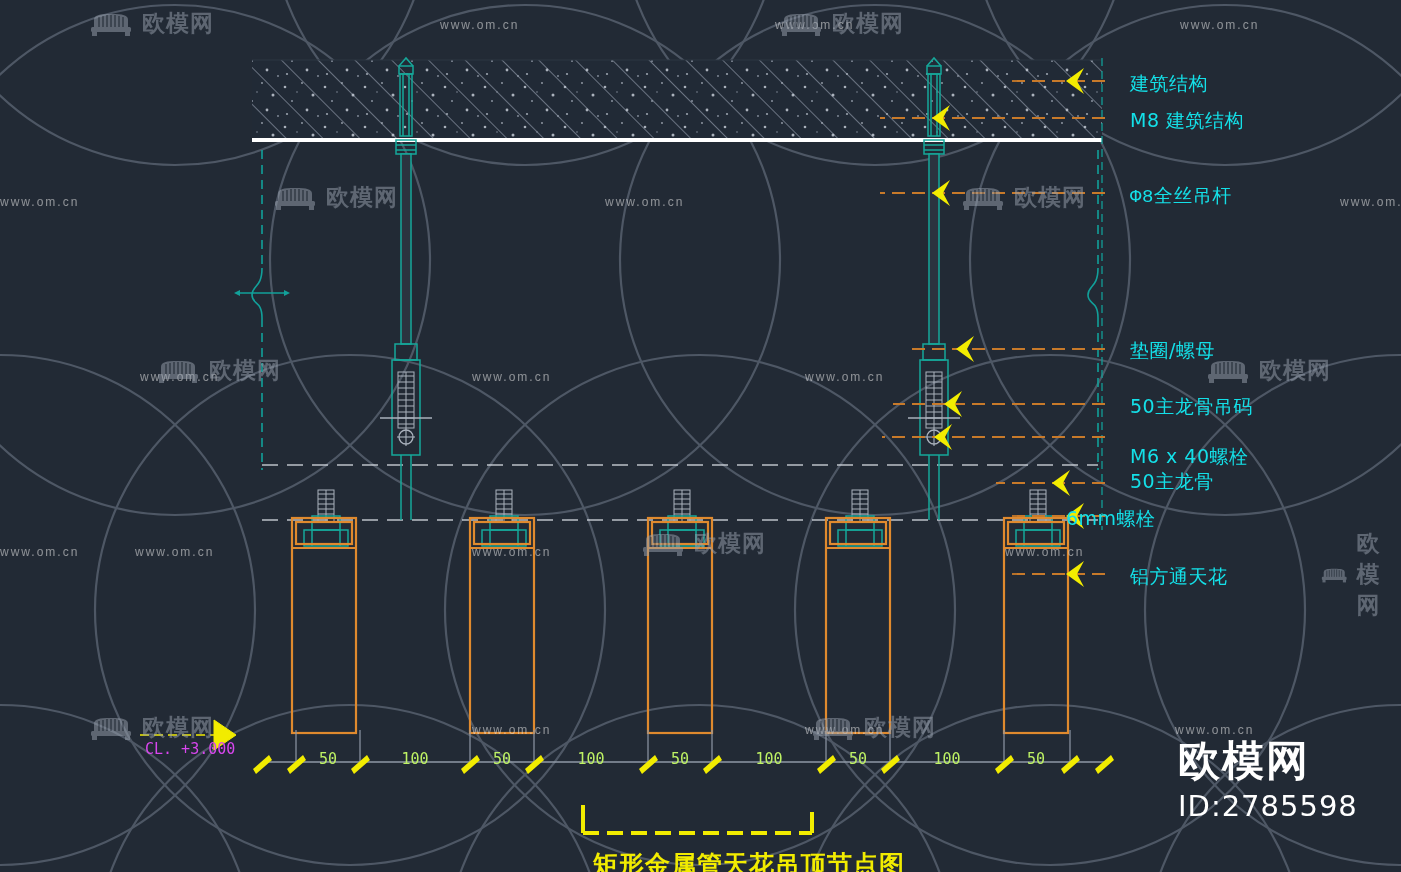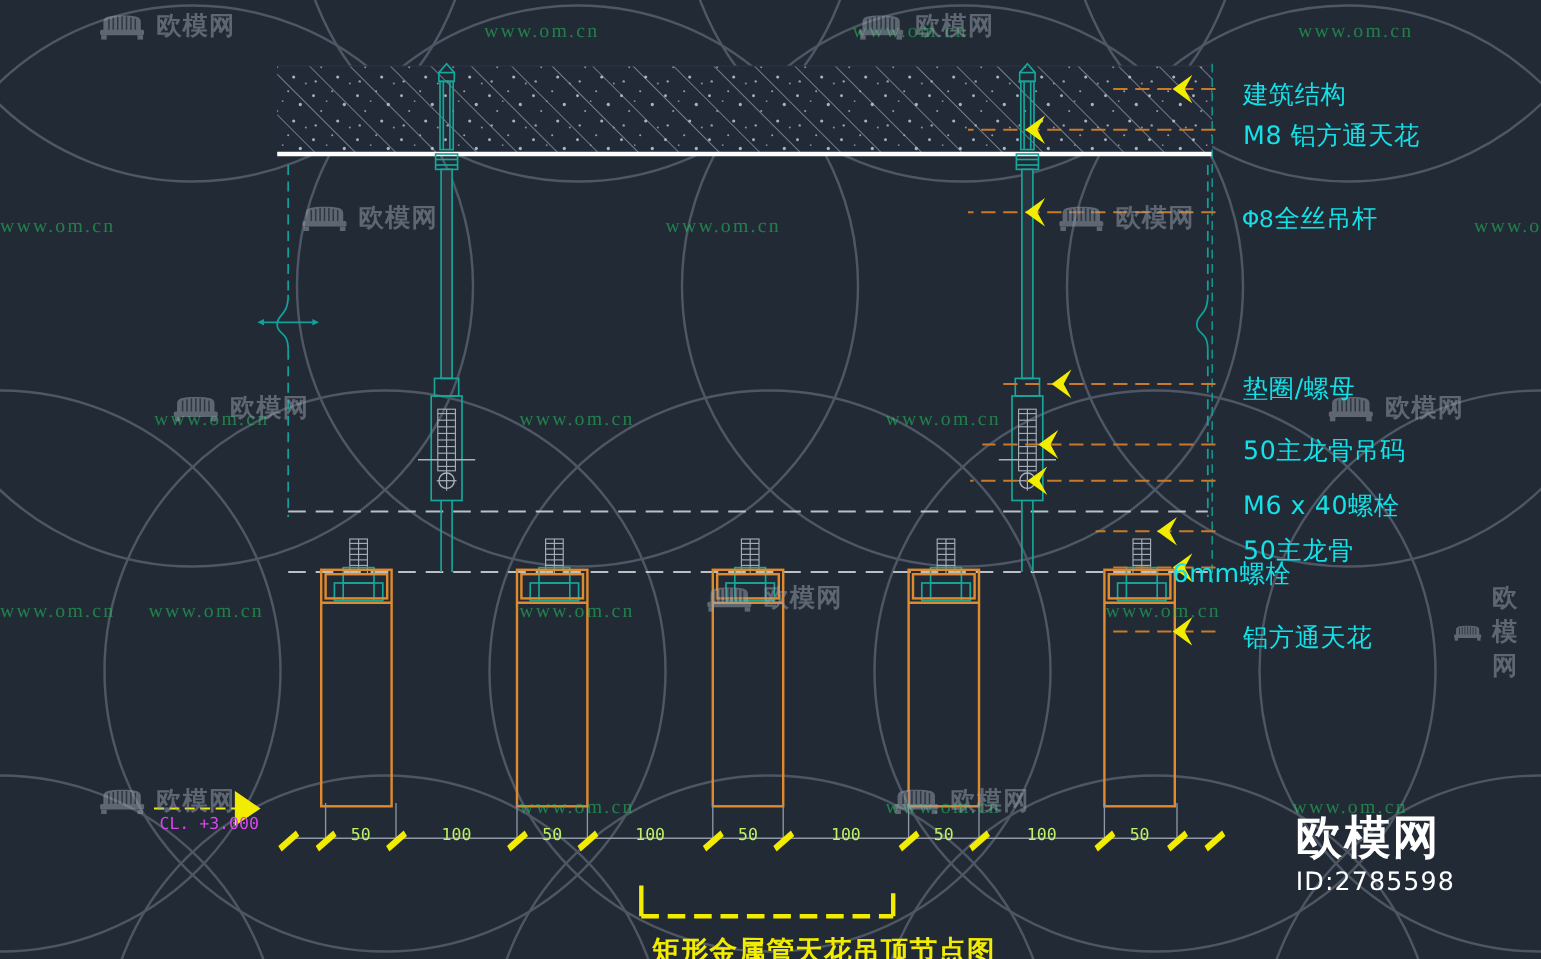--- a/index.html
+++ b/index.html
@@ -1,40 +1,40 @@
 <!DOCTYPE html>
 <html><head>
 <meta charset="utf-8">
 <style>
   html,body{margin:0;padding:0;background:#1e252f;}
   body{width:1401px;height:872px;overflow:hidden;position:relative;
        font-family:"Liberation Sans","DejaVu Sans",sans-serif;}
   .stage{position:absolute;inset:0;background:#222a35;overflow:hidden;}
   .layer{position:absolute;inset:0;}
   svg{display:block;}
-  .wm{position:absolute;color:#22c55e;opacity:.55;white-space:nowrap;
-      font-family:Liberation Serif, serif;
-      letter-spacing:2px;font-size:18px;pointer-events:none;}
+  .wm{position:absolute;color:#e5e5e5;opacity:.55;white-space:nowrap;
+      font-family:Liberation Sans, sans-serif;
+      letter-spacing:2px;font-size:12px;pointer-events:none;}
   .wm-logo{position:absolute;display:flex;align-items:center;gap:8px;
       opacity:.5;pointer-events:none;}
   .wm-logo .txt{color:#9aa3b0;font-size:23px;font-weight:bold;
       font-family:"DejaVu Sans","Liberation Sans",sans-serif;letter-spacing:1px;}
-  .anno{position:absolute;color:#14e0e8;font-size:23px;white-space:nowrap;
+  .anno{position:absolute;color:#14e0e8;font-size:19px;white-space:nowrap;
       font-family:"DejaVu Sans","Liberation Sans",sans-serif;letter-spacing:.5px;}
   .dimtxt{position:absolute;color:#bef264;font-size:15px;
       font-family:"DejaVu Sans Mono","Liberation Mono",monospace;}
   .title{position:absolute;color:#f2ec00;font-size:25px;font-weight:bold;
       letter-spacing:1px;white-space:nowrap;
       font-family:"DejaVu Sans","Liberation Sans",sans-serif;}
   .cl-label{position:absolute;color:#d946ef;font-size:15px;white-space:nowrap;
       font-family:"DejaVu Sans Mono","Liberation Mono",monospace;}
   .brand{position:absolute;color:#ffffff;pointer-events:none;}
   .brand .bn{font-size:42px;font-weight:bold;letter-spacing:2px;
       font-family:"DejaVu Sans","Liberation Sans",sans-serif;}
-  .brand .bid{font-size:23px;letter-spacing:1px;
+  .brand .bid{font-size:29px;letter-spacing:1px;
       font-family:"DejaVu Sans","Liberation Sans",sans-serif;}
 </style>
 </head>
 <body>
 
 <div class="stage">
 
   <svg class="layer" width="1401" height="872" viewBox="0 0 1401 872">
     <g fill="none" stroke="#5d6775" stroke-width="2.2" opacity="0.75">
       <circle cx="175" cy="260" r="255"></circle>
@@ -566,26 +566,26 @@
             <line x1="31" y1="5" x2="31" y2="16"></line>
             <line x1="35" y1="6" x2="35" y2="16"></line>
           </g>
         </svg>
         <span class="txt">欧模网</span>
       </div>
     </div>
 
   <div class="layer" id="annolayer">
       <div class="anno" style="left: 1130px; top: 71px;">建筑结构</div>
-      <div class="anno" style="left: 1130px; top: 108px;">M8 铝方通天花</div>
+      <div class="anno" style="left: 1130px; top: 108px;">M8 建筑结构</div>
       <div class="anno" style="left: 1130px; top: 183px; font-family: Liberation Mono, monospace;">Φ8全丝吊杆</div>
       <div class="anno" style="left: 1130px; top: 338px;">垫圈/螺母</div>
       <div class="anno" style="left: 1130px; top: 394px;">50主龙骨吊码</div>
       <div class="anno" style="left: 1130px; top: 444px;">M6 x 40螺栓</div>
-      <div class="anno" style="left: 1130px; top: 485px;">50主龙骨</div>
+      <div class="anno" style="left: 1130px; top: 469px;">50主龙骨</div>
       <div class="anno" style="left: 1066px; top: 506px;">6mm螺栓</div>
       <div class="anno" style="left: 1130px; top: 564px;">铝方通天花</div>
     </div>
 
   <div class="layer" id="dimlayer">
       <div class="dimtxt" style="left: 314px; top: 750px; width: 28px; text-align: center;">50</div>
       <div class="dimtxt" style="left: 401px; top: 750px; width: 28px; text-align: center;">100</div>
       <div class="dimtxt" style="left: 488px; top: 750px; width: 28px; text-align: center;">50</div>
       <div class="dimtxt" style="left: 577px; top: 750px; width: 28px; text-align: center;">100</div>
       <div class="dimtxt" style="left: 666px; top: 750px; width: 28px; text-align: center;">50</div>

